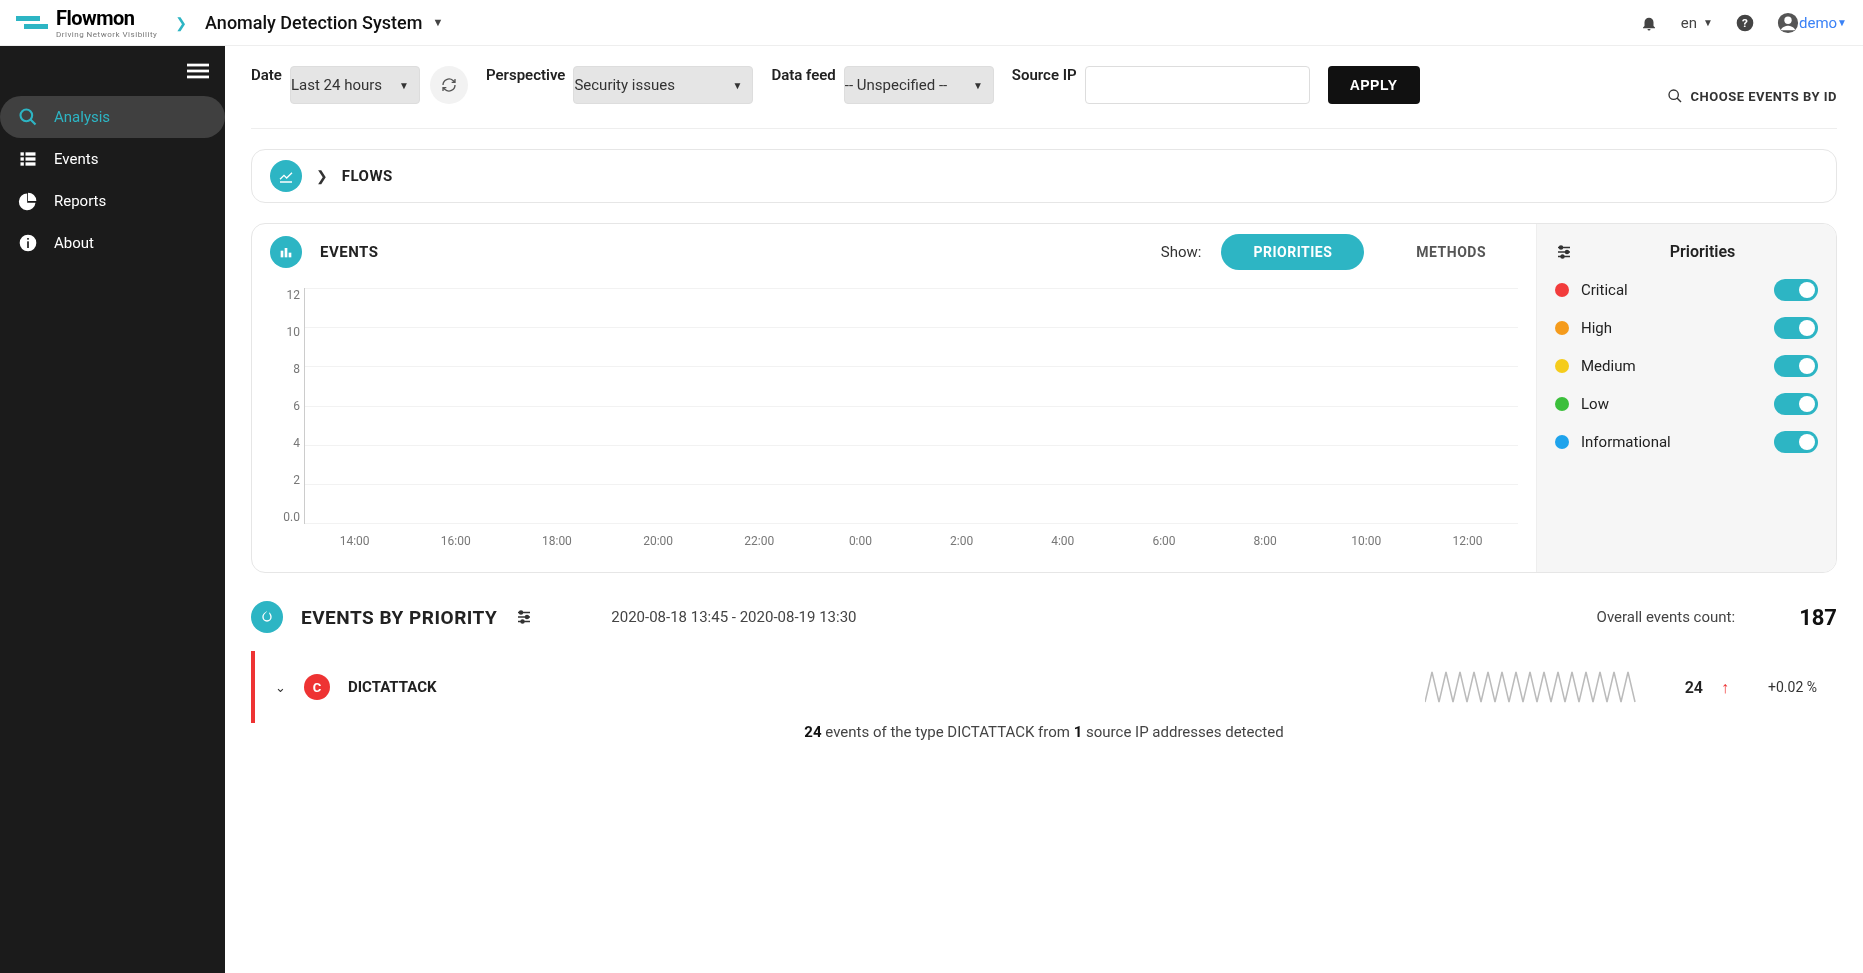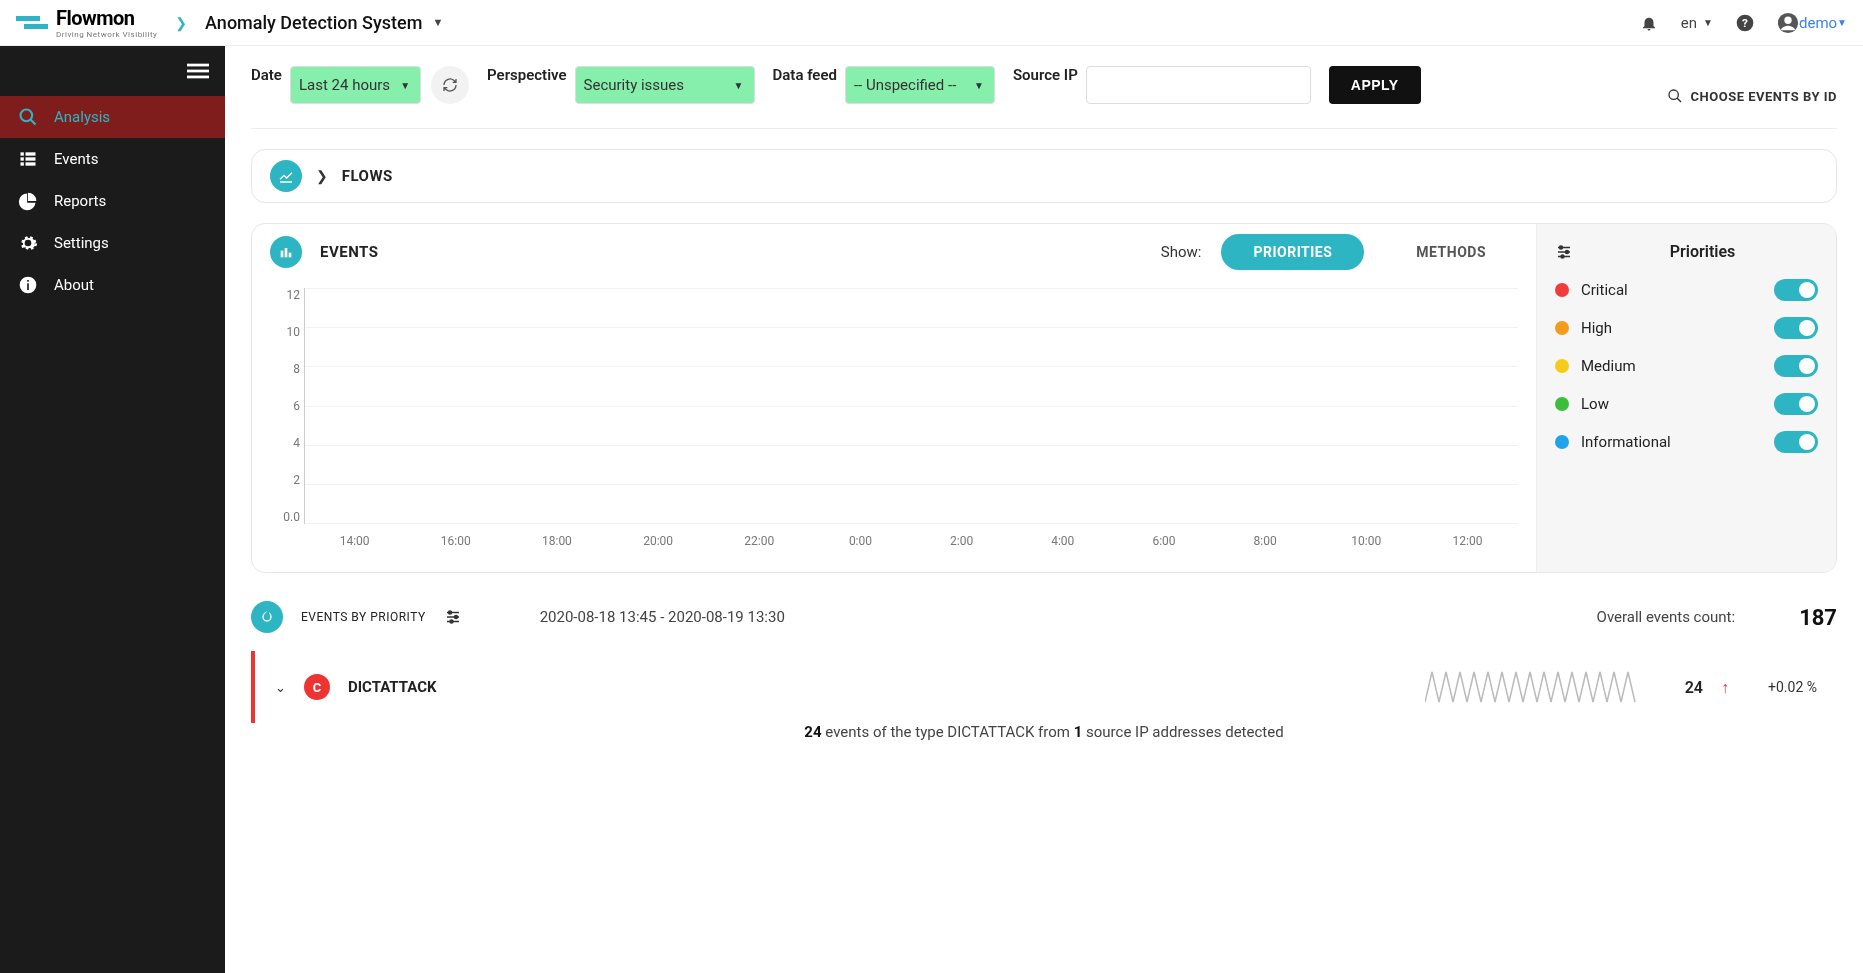--- a/index.html
+++ b/index.html
@@ -22,32 +22,32 @@
 .user { display: flex; align-items: center; color: #3b82f6; font-size: 15px; justify-content: flex-end; }
 
 
 .layout { display: flex; min-height: calc(100vh - 46px); }
 
 
 .sidebar { width: 225px; background: #1b1b1b; color: #fff; display: flex; flex-direction: column; }
 .sidebar-ham { display: flex; justify-content: flex-end; padding: 14px 16px; }
 .sidebar-ham svg { color: #fff; }
 .nav-item { display: flex; align-items: center; gap: 16px; padding: 11px 18px; color: #fff; font-size: 15px; cursor: pointer; }
-.nav-item.active { background: #7f1d1d; color: #2db5c4; }
+.nav-item.active { background: #404040; color: #2db5c4; border-radius: 21px; }
 .nav-item.active .nav-icon { color: #2db5c4; }
 .nav-icon { width: 20px; height: 20px; color: #fff; display: flex; align-items: center; justify-content: center; }
 
 
 .main { flex: 1; background: #fff; padding: 0 26px 26px; }
 
 
 .filters { display: flex; align-items: flex-end; gap: 18px; padding: 20px 0 24px; border-bottom: 1px solid #eee; }
 .filter { display: flex; flex-direction: row; gap: 8px; }
 .filter label { font-size: 15px; font-weight: 600; color: #222; }
-.select { position: relative; height: 38px; min-width: 180px; border: 1px solid #ddd; border-radius: 4px; background: #86efac; padding: 0 30px 0 8px; display: flex; align-items: center; font-size: 15px; color: #333; }
+.select { position: relative; height: 38px; min-width: 180px; border: 1px solid #ddd; border-radius: 4px; background: #e5e5e5; padding: 0 30px 0 0; display: flex; align-items: center; font-size: 15px; color: #333; }
 .select.small { min-width: 130px; }
 .select .caret { position: absolute; right: 10px; font-size: 10px; color: #333; }
 .refresh-btn { width: 38px; height: 38px; border-radius: 50%; background: #f2f2f2; display: flex; align-items: center; justify-content: center; color: #555; }
 .input { height: 38px; min-width: 190px; border: 1px solid #ddd; border-radius: 4px; padding: 0 12px; font-size: 15px; }
 .apply-btn { height: 38px; padding: 0 22px; background: #111; color: #fff; border: none; border-radius: 4px; font-weight: 700; font-size: 14px; letter-spacing: 0.5px; }
 .filters-right { margin-left: auto; display: flex; align-items: center; gap: 8px; color: #333; font-size: 13px; font-weight: 700; letter-spacing: 0.5px; }
 
 
 .card { border: 1px solid #e6e6e6; border-radius: 14px; margin-top: 20px; background: #fff; overflow: hidden; }
 .card-head { display: flex; align-items: center; padding: 10px 18px; }
@@ -88,21 +88,21 @@
 .prio-list { margin-top: 18px; display: flex; flex-direction: column; gap: 16px; }
 .prio-row { display: flex; align-items: center; gap: 12px; }
 .dot { width: 14px; height: 14px; border-radius: 50%; }
 .prio-row .label { font-size: 15px; color: #222; }
 .toggle { margin-left: auto; width: 44px; height: 22px; border-radius: 11px; background: #2db5c4; position: relative; }
 .toggle::after { content: ""; position: absolute; right: 3px; top: 3px; width: 16px; height: 16px; border-radius: 50%; background: #fff; }
 
 
 .ebp-head { display: flex; align-items: center; gap: 18px; margin-top: 28px; }
 .ebp-head .badge { width: 32px; height: 32px; border-radius: 50%; background: #2db5c4; display: flex; align-items: center; justify-content: center; color: #fff; }
-.ebp-head .title { font-weight: 400; font-size: 12px; letter-spacing: 0.5px; }
+.ebp-head .title { font-weight: 700; font-size: 19px; letter-spacing: 0.5px; }
 .ebp-head .range { font-size: 15px; color: #444; margin-left: 60px; }
 .ebp-head .count { margin-left: auto; display: flex; align-items: center; gap: 18px; font-size: 15px; color: #444; }
 .ebp-head .count b { font-size: 22px; color: #111; margin-left: 46px; }
 
 .event-row { margin-top: 18px; border-left: 4px solid #e33; padding: 16px 20px; display: flex; align-items: center; gap: 18px; }
 .event-row .chev { font-size: 13px; color: #333; }
 .event-row .sev { width: 26px; height: 26px; border-radius: 50%; background: #e33; color: #fff; display: flex; align-items: center; justify-content: center; font-weight: 700; font-size: 13px; }
 .event-row .name { font-weight: 700; font-size: 15px; }
 .event-row .spark { margin-left: auto; color: #bbb; }
 .event-row .cnt { font-size: 16px; font-weight: 600; color: #222; width: 40px; text-align: right; }
@@ -193,28 +193,20 @@
           <span>Events</span>
         </div>
         <div class="nav-item">
           <span class="nav-icon">
             <svg viewBox="0 0 24 24" width="20" height="20" fill="currentColor">
               <path d="M12 2v10h10A10 10 0 0 0 12 2z"></path>
               <path d="M11 3a10 10 0 1 0 10 11H11V3z"></path>
             </svg>
           </span>
           <span>Reports</span>
-        </div>
-        <div class="nav-item">
-          <span class="nav-icon">
-            <svg viewBox="0 0 24 24" width="20" height="20" fill="currentColor">
-              <path d="M12 8a4 4 0 1 0 0 8 4 4 0 0 0 0-8zm9 4l2 1-1 3-2-.5a8 8 0 0 1-1.5 1.5l.5 2-3 1-1-2a8 8 0 0 1-2 0l-1 2-3-1 .5-2A8 8 0 0 1 7 17.5L5 18l-1-3 2-1a8 8 0 0 1 0-2l-2-1 1-3 2 .5A8 8 0 0 1 8.5 7L8 5l3-1 1 2a8 8 0 0 1 2 0l1-2 3 1-.5 2A8 8 0 0 1 19 8.5l2-.5 1 3-2 1a8 8 0 0 1 0 2z"></path>
-            </svg>
-          </span>
-          <span>Settings</span>
         </div>
         <div class="nav-item">
           <span class="nav-icon">
             <svg viewBox="0 0 24 24" width="20" height="20" fill="currentColor">
               <circle cx="12" cy="12" r="10"></circle>
               <rect x="11" y="10" width="2" height="8" fill="#1b1b1b"></rect>
               <rect x="11" y="6" width="2" height="2" fill="#1b1b1b"></rect>
             </svg>
           </span>
           <span>About</span>

